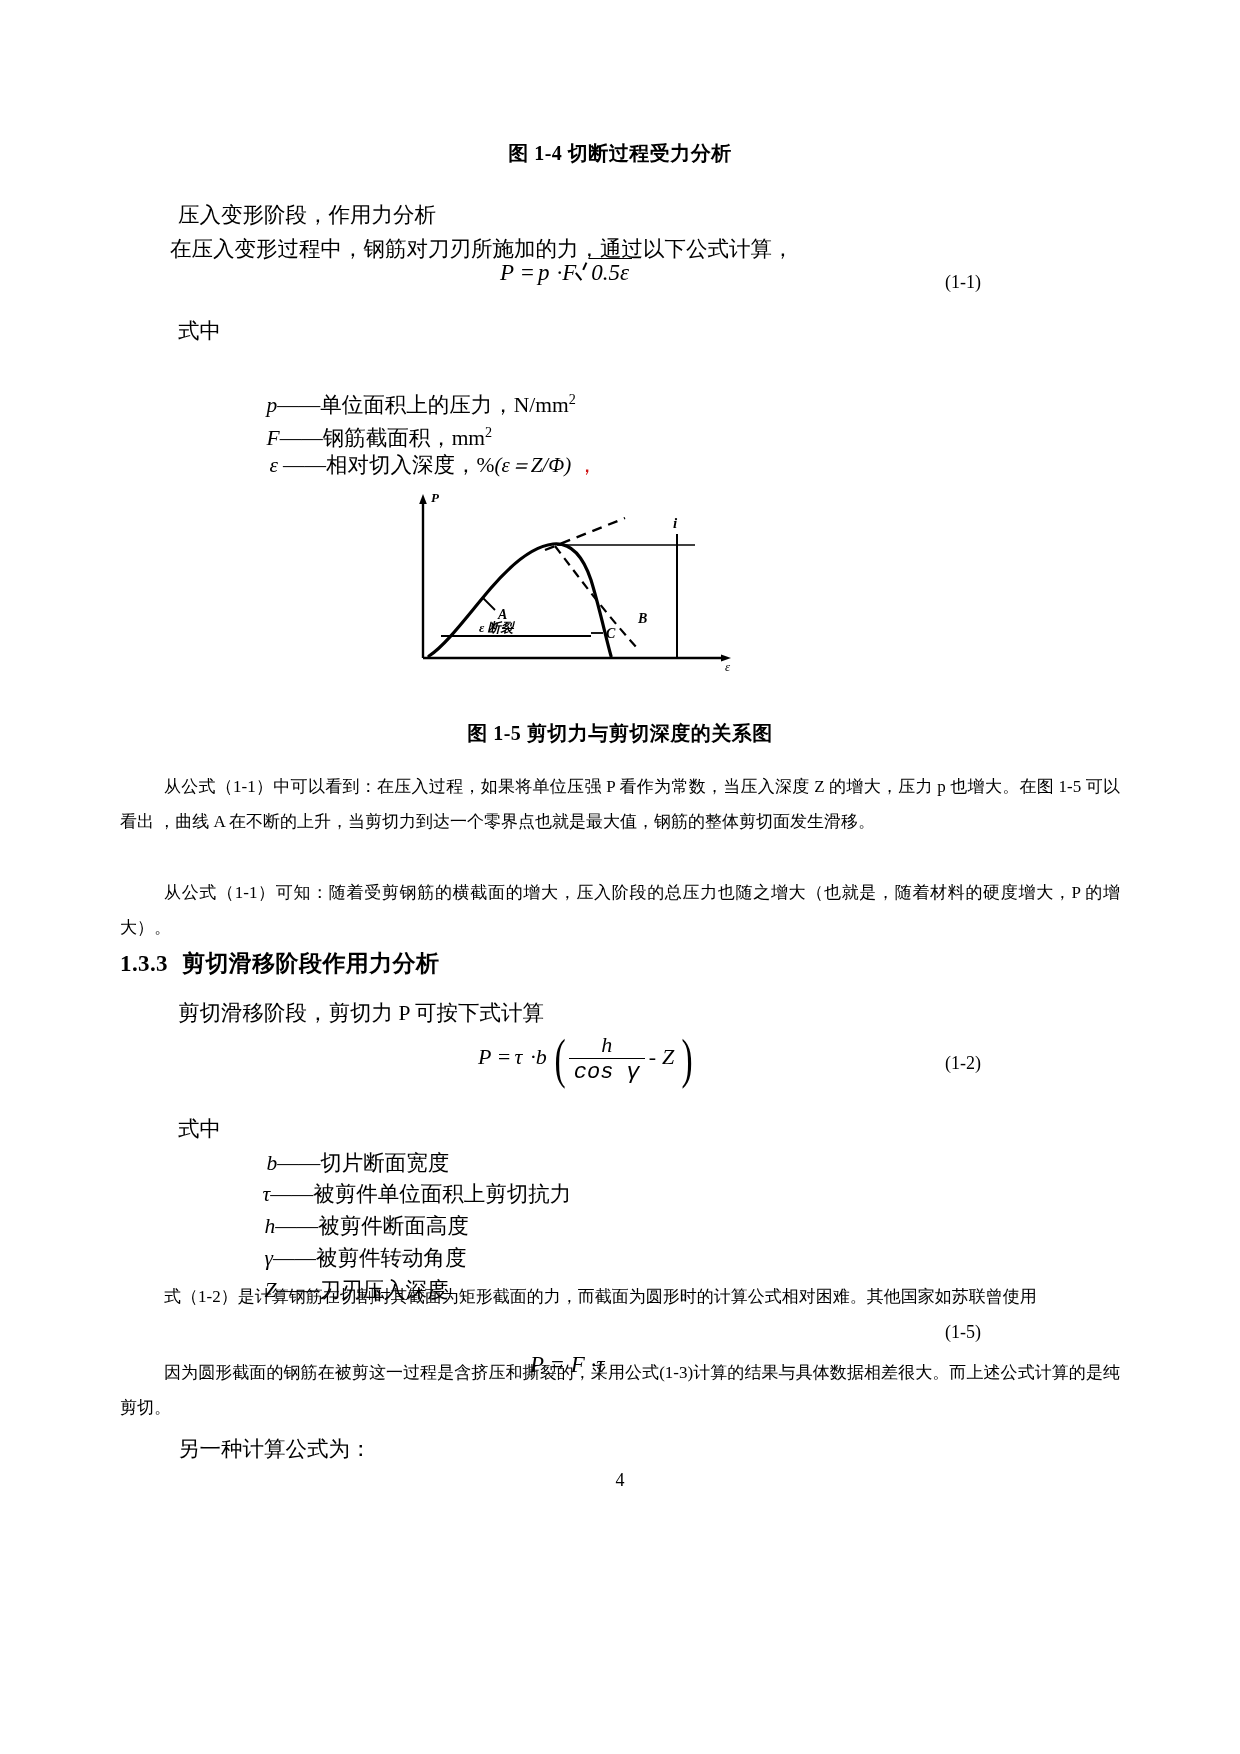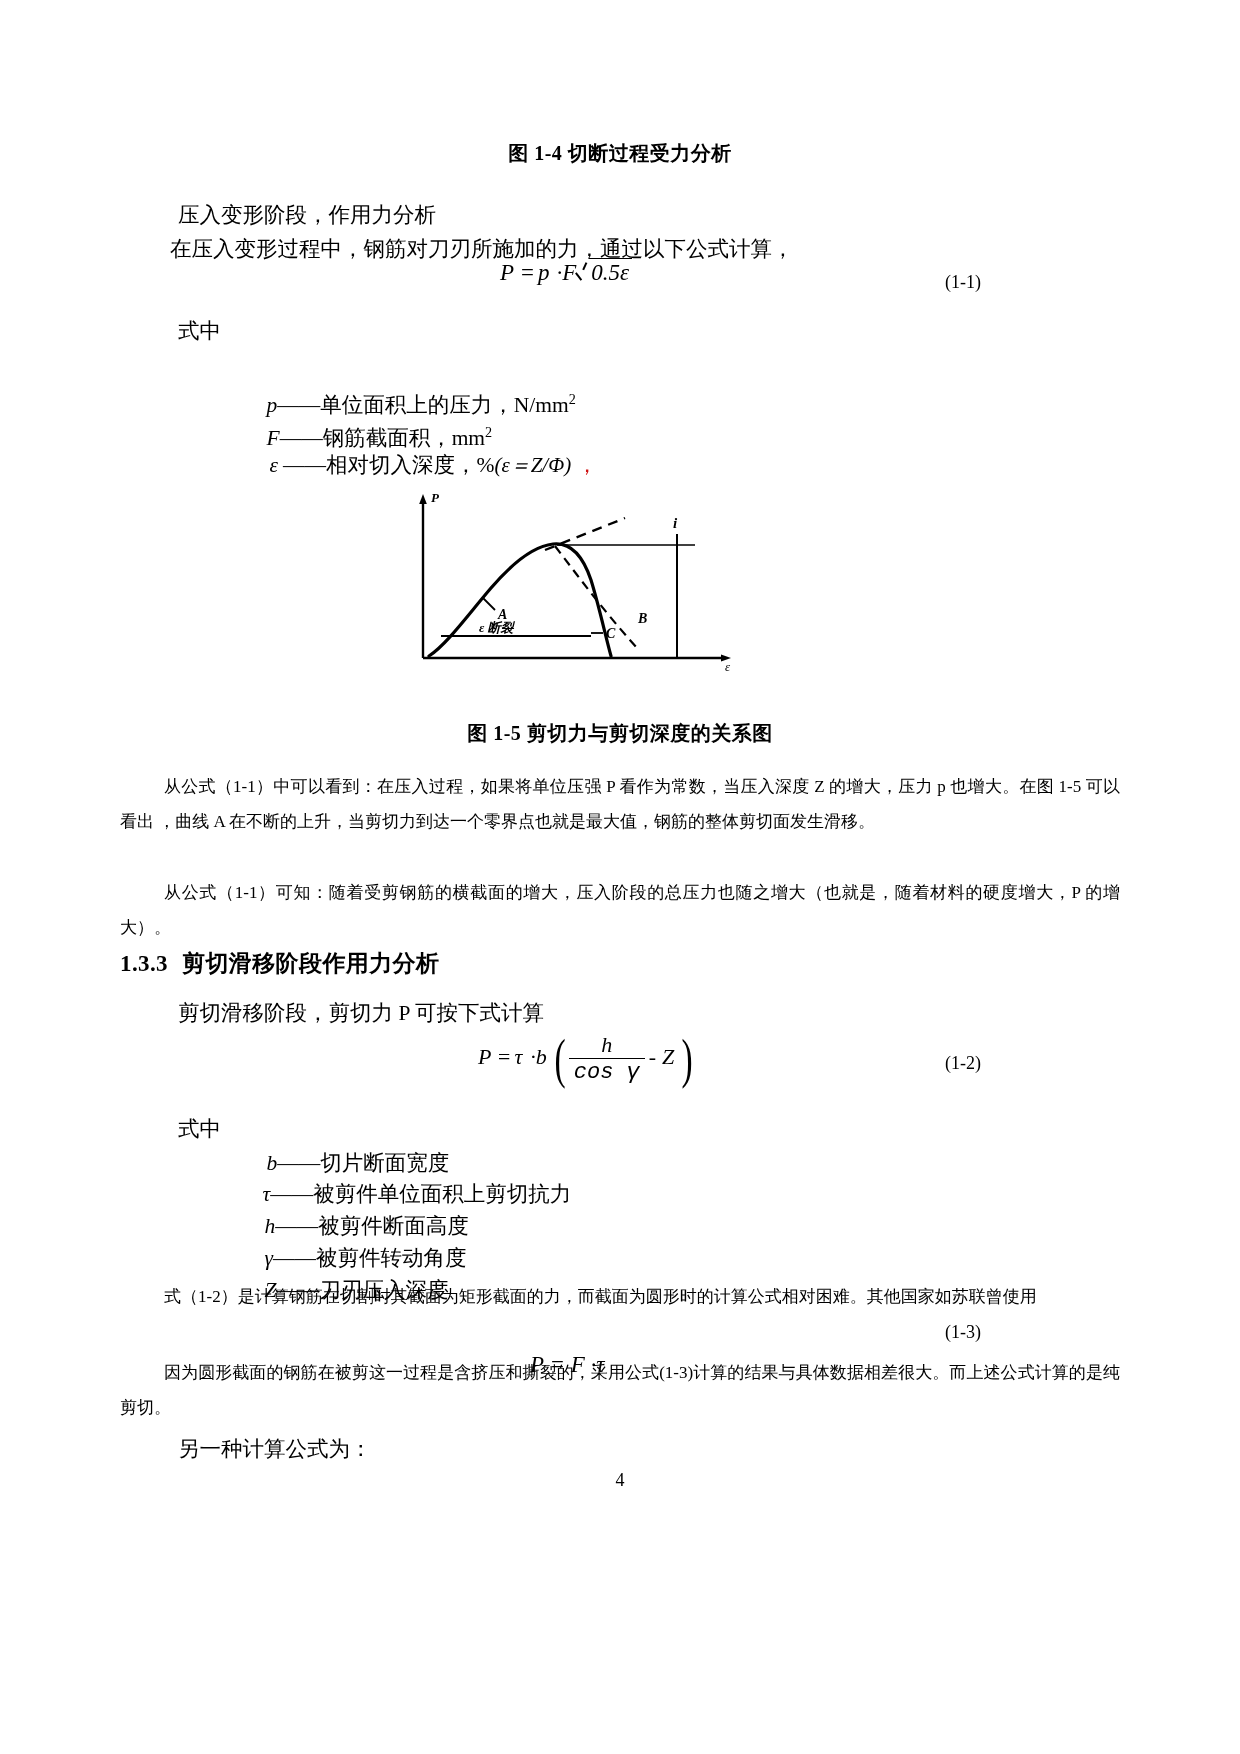--- a/index.html
+++ b/index.html
@@ -202,21 +202,21 @@
   <div class="abs body-line" style="left:243px; top:1207px;">
     <span class="it">γ</span><span class="cn">——</span><span class="cn">被剪件转动角度</span>
   </div>
   <div class="abs body-line" style="left:243px; top:1239px;">
     <span class="it">Z</span><span class="cn">——</span><span class="cn">刀刃压入深度</span>
   </div>
 
   <div class="abs para cn" style="left:120px; top:1272px; width:1000px; text-indent:44px;margin-top:8px;">式（1-2）是计算钢筋在切割时其截面为矩形截面的力，而截面为圆形时的计算公式相对困难。其他国家如苏联曾使用</div>
 
   <div class="abs formula" style="left:530px; top:1352px;">P = F ·τ</div>
-  <div class="abs eqnum" style="left:945px; top:1322px;">(1-3)</div>
+  <div class="abs eqnum" style="left:945px; top:1322px;">(1-5)</div>
 
   <div class="abs para cn" style="left:120px; top:1356px; width:1000px; text-indent:44px;">因为圆形截面的钢筋在被剪这一过程是含挤压和撕裂的，采用公式(1-3)计算的结果与具体数据相差很大。而上述公式计算的是纯剪切。</div>
 
   <div class="abs body-line cn" style="left:178px; top:1424px;margin-top:8px;">另一种计算公式为：</div>
 
   <div class="abs pagenum" style="left:0; top:1470px; width:1240px;">4</div>
 
 </div>
 
 </body></html>

